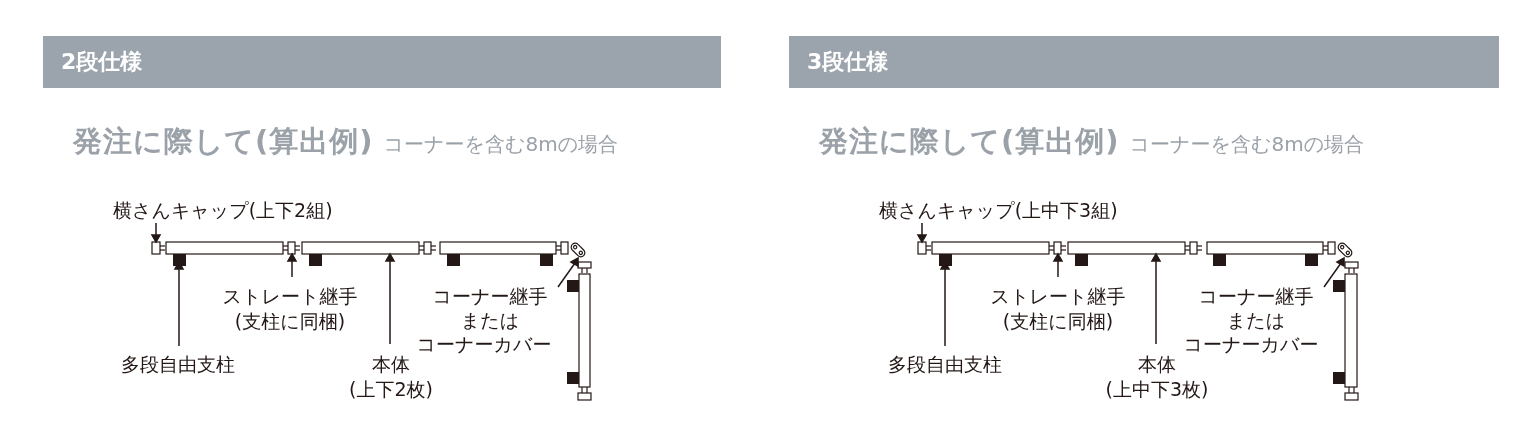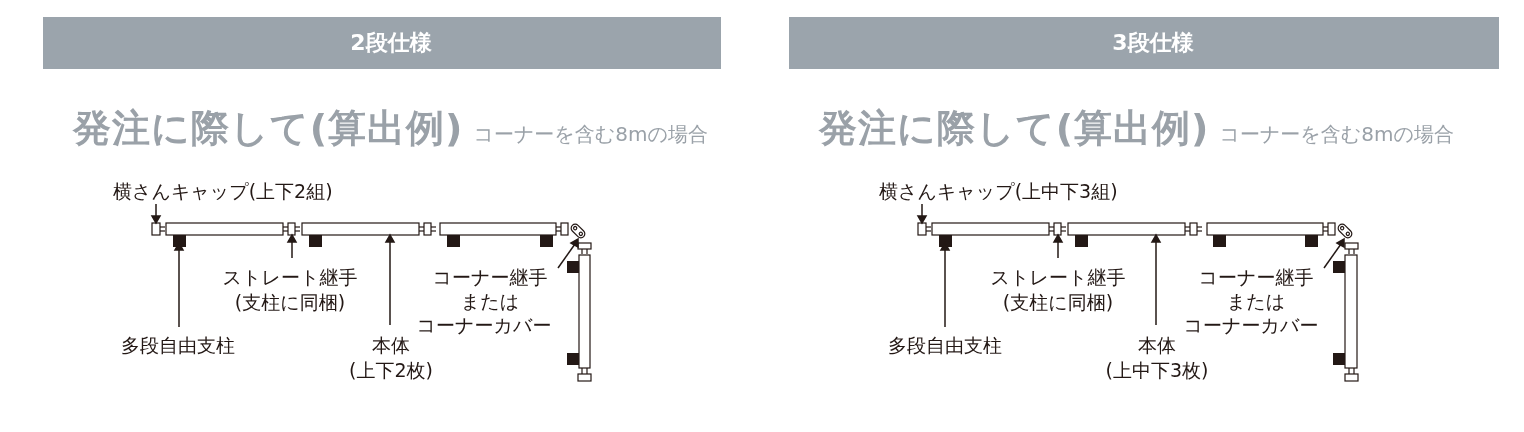--- a/index.html
+++ b/index.html
@@ -1,24 +1,24 @@
 <!DOCTYPE html>
 <html><head>
 <meta charset="utf-8">
 <style>
   html, body { margin: 0; padding: 0; background: #ffffff; }
   body { width: 1524px; height: 432px; position: relative; overflow: hidden;
          font-family: "DejaVu Sans", "Liberation Sans", sans-serif; color: #231815; }
-  .panel { position: absolute; top: 17px; text-align: center; }
+  .panel { position: absolute; top: 36px; }
   .panel.left { left: 43px; width: 678px; }
   .panel.right { left: 789px; width: 710px; }
   .bar { height: 52px; background: #9ba4ac; color: #ffffff; font-weight: bold;
          font-size: 22px; line-height: 52px; padding-left: 18px; box-sizing: border-box; }
   .subtitle { position: absolute; top: 86px; left: 30px; white-space: nowrap; color: #9aa1a8; }
-  .subtitle .main { font-size: 38px; font-weight: bold; letter-spacing: 1px; }
+  .subtitle .main { font-size: 29px; font-weight: bold; letter-spacing: 1px; }
   .subtitle .note { font-size: 20px; margin-left: 10px; }
   .diagram { position: absolute; top: 152px; left: 0; }
   svg text { font-family: "DejaVu Sans", "Liberation Sans", sans-serif; fill: #231815; }
 </style>
 </head>
 <body>
 
 <div class="panel left">
   <div class="bar">
     <span>2段仕様</span>

